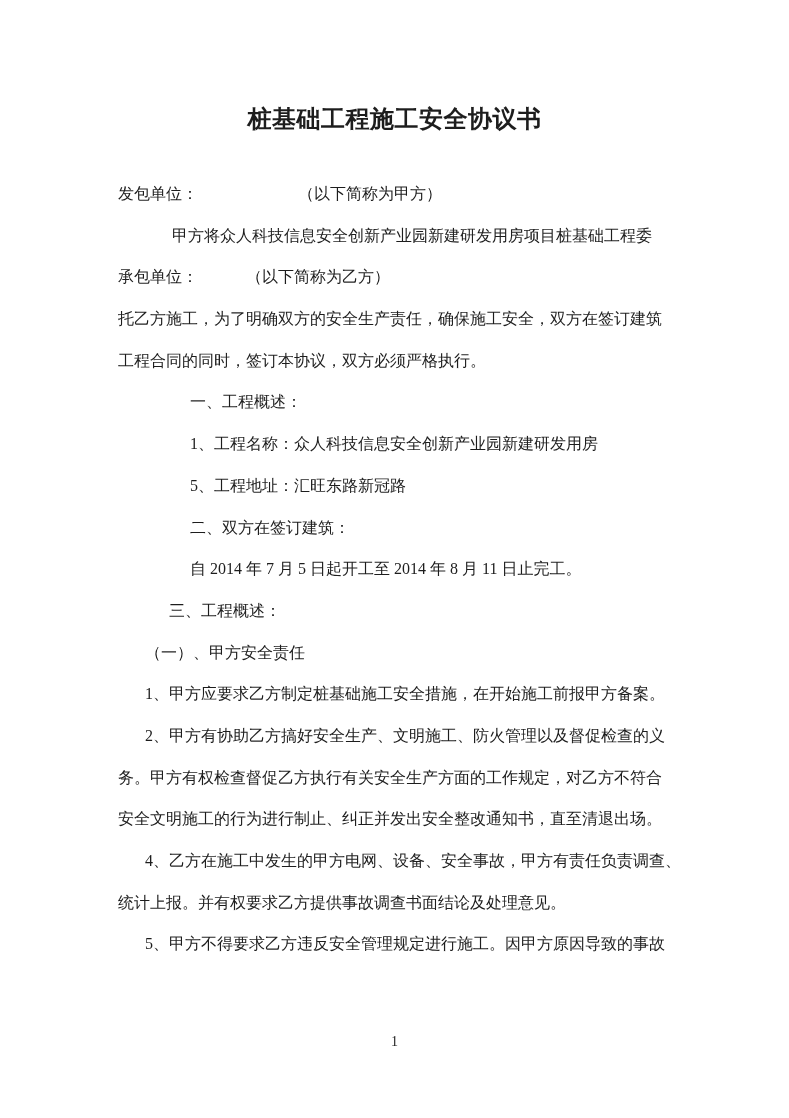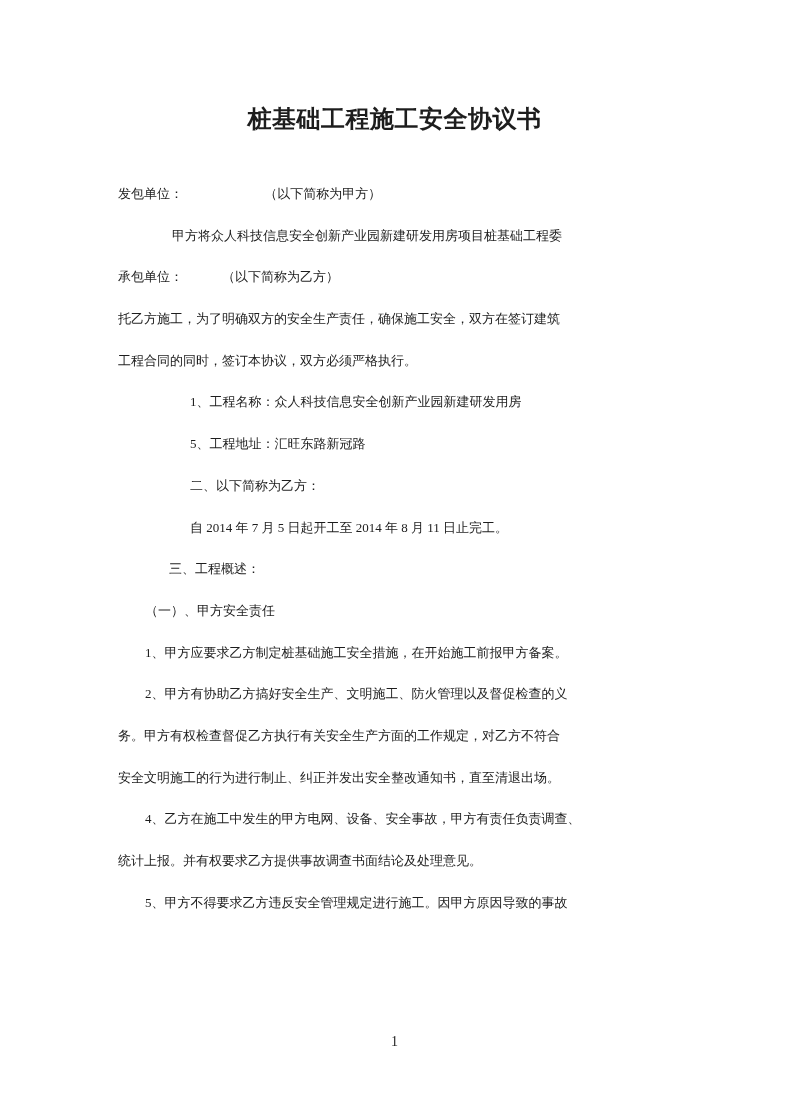--- a/index.html
+++ b/index.html
@@ -31,21 +31,21 @@
   }
   .doc-body {
     position: absolute;
     left: 118px;
     top: 173px;
     width: 560px;
   }
   .line {
     height: 41.7px;
     line-height: 41.7px;
-    font-size: 13px;
+    font-size: 16px;
     white-space: pre;
   }
   .ind-p  { text-indent: 54px; }  
   .ind-s  { text-indent: 72px; }  
   .ind-t  { text-indent: 51px; }  
   .ind-i  { text-indent: 27px; }  
   .page-footer {
     position: absolute;
     left: 0;
     top: 1034px;
@@ -61,23 +61,24 @@
 <div class="page">
 
   <h1 class="doc-title">桩基础工程施工安全协议书</h1>
 
   <div class="doc-body">
     <div class="line">发包单位：　　　　　　 （以下简称为甲方）</div>
     <div class="line ind-p">甲方将众人科技信息安全创新产业园新建研发用房项目桩基础工程委</div>
     <div class="line">承包单位：　　　（以下简称为乙方）</div>
     <div class="line">托乙方施工，为了明确双方的安全生产责任，确保施工安全，双方在签订建筑</div>
     <div class="line">工程合同的同时，签订本协议，双方必须严格执行。</div>
+    <div class="line ind-s">一、工程概述：</div>
     <div class="line ind-s">1、工程名称：众人科技信息安全创新产业园新建研发用房</div>
     <div class="line ind-s">5、工程地址：汇旺东路新冠路</div>
-    <div class="line ind-s">二、以下简称为乙方：</div>
+    <div class="line ind-s">二、双方在签订建筑：</div>
     <div class="line ind-s">自 2014 年 7 月 5 日起开工至 2014 年 8 月 11 日止完工。</div>
     <div class="line ind-t">三、工程概述：</div>
     <div class="line ind-i">（一）、甲方安全责任</div>
     <div class="line ind-i">1、甲方应要求乙方制定桩基础施工安全措施，在开始施工前报甲方备案。</div>
     <div class="line ind-i">2、甲方有协助乙方搞好安全生产、文明施工、防火管理以及督促检查的义</div>
     <div class="line">务。甲方有权检查督促乙方执行有关安全生产方面的工作规定，对乙方不符合</div>
     <div class="line">安全文明施工的行为进行制止、纠正并发出安全整改通知书，直至清退出场。</div>
     <div class="line ind-i">4、乙方在施工中发生的甲方电网、设备、安全事故，甲方有责任负责调查、</div>
     <div class="line">统计上报。并有权要求乙方提供事故调查书面结论及处理意见。</div>
     <div class="line ind-i">5、甲方不得要求乙方违反安全管理规定进行施工。因甲方原因导致的事故</div>

